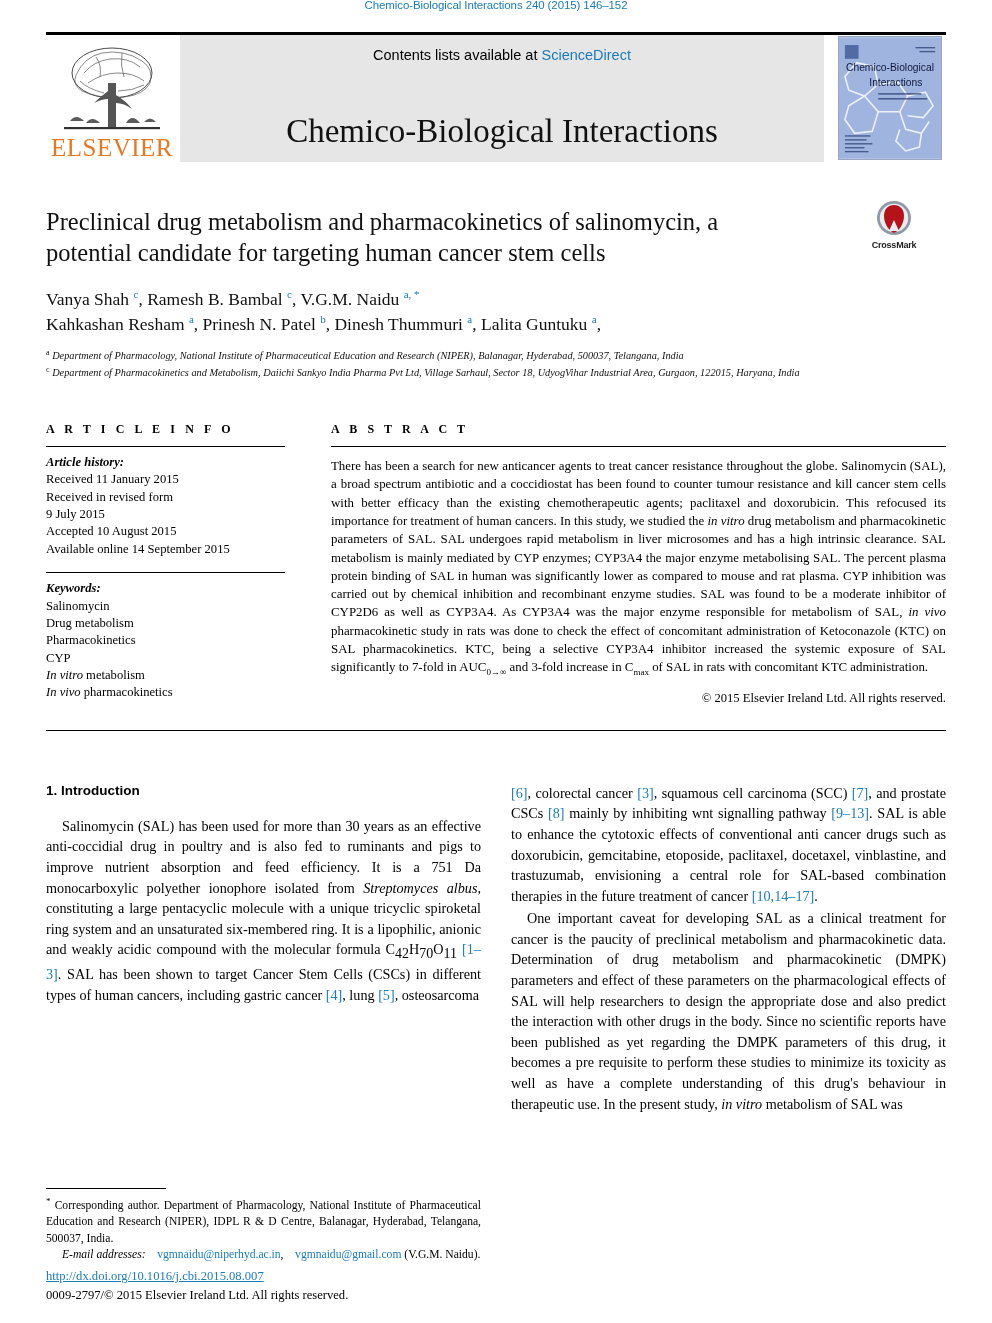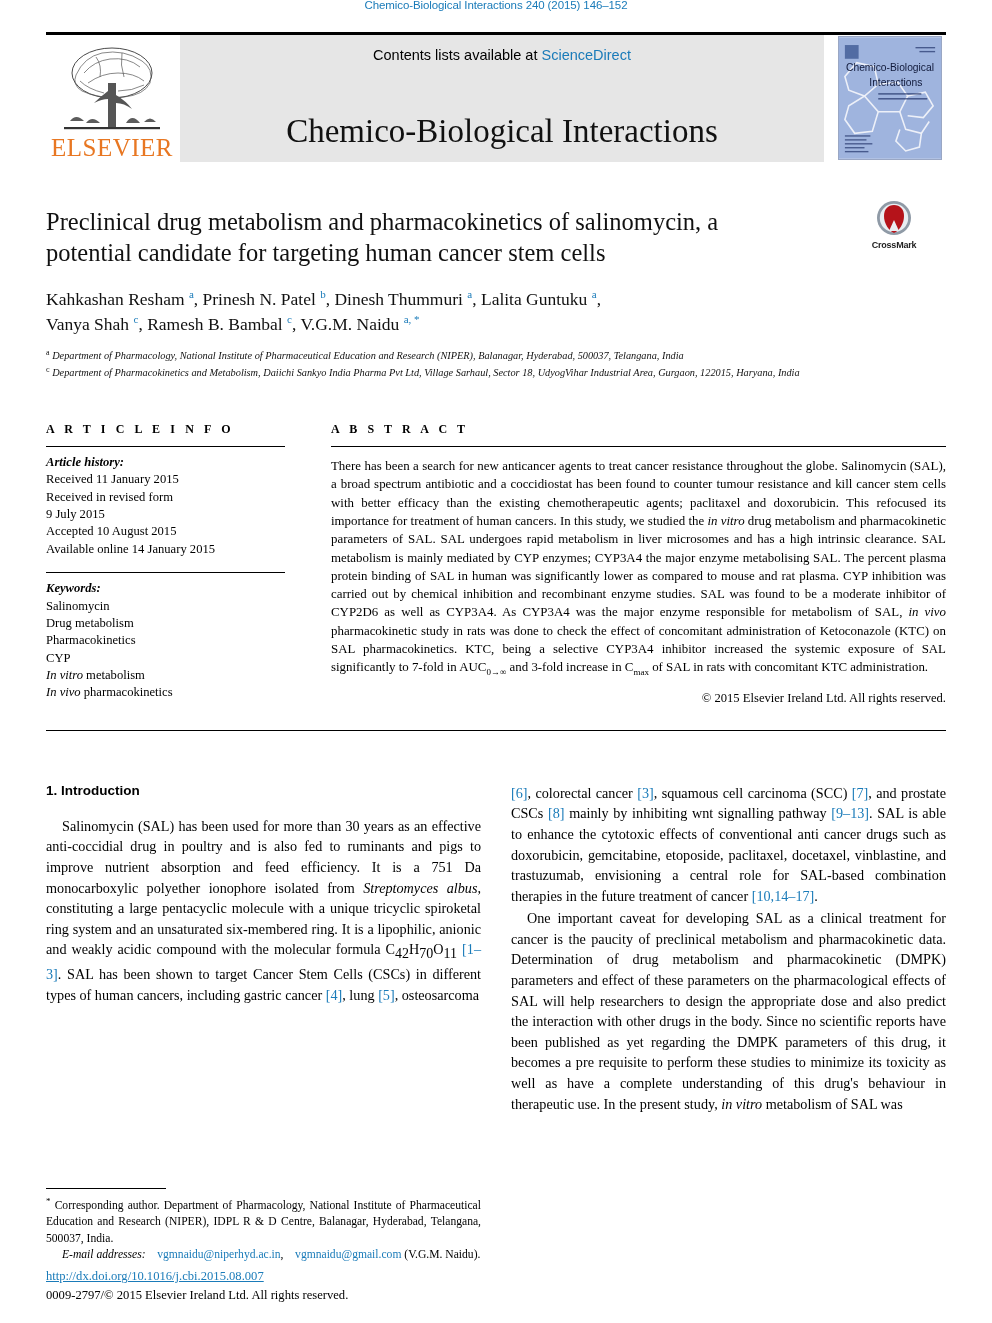--- a/index.html
+++ b/index.html
@@ -322,43 +322,43 @@
       <svg width="36" height="36" viewBox="0 0 36 36">
         <circle cx="18" cy="18" r="17" fill="#8f9aa6"></circle>
         <circle cx="18" cy="18" r="14.2" fill="#e9edf1"></circle>
         <path d="M18 5 C24 5 28 9 28 16 C28 24 23 31 18 33 C13 31 8 24 8 16 C8 9 12 5 18 5 Z" fill="#b5131a"></path>
         <path d="M18 20 L13 31 L23 31 Z" fill="#e9edf1"></path>
       </svg>
       <span class="crossmark-label">CrossMark</span>
     </div>
 
     <div class="authors">
+      <div>Vanya Shah <sup>c</sup>, Ramesh B. Bambal <sup>c</sup>, V.G.M. Naidu <sup>a, *</sup></div>
       <div>Kahkashan Resham <sup>a</sup>, Prinesh N. Patel <sup>b</sup>, Dinesh Thummuri <sup>a</sup>, Lalita Guntuku <sup>a</sup>,</div>
-      <div>Vanya Shah <sup>c</sup>, Ramesh B. Bambal <sup>c</sup>, V.G.M. Naidu <sup>a, *</sup></div>
     </div>
 
     <div class="affiliations">
       <div><span class="marker">a</span> <span>Department of Pharmacology, National Institute of Pharmaceutical Education and Research (NIPER), Balanagar, Hyderabad, 500037, Telangana, India</span></div>
       <div><span class="marker">c</span> <span>Department of Pharmacokinetics and Metabolism, Daiichi Sankyo India Pharma Pvt Ltd, Village Sarhaul, Sector 18, UdyogVihar Industrial Area, Gurgaon, 122015, Haryana, India</span></div>
     </div>
   </div>
 
   <div class="info-abstract">
 
     <div class="col-info">
       <div class="sec-head">A R T I C L E   I N F O</div>
       <div class="rule"></div>
 
       <div class="info-group">
         <div class="lbl">Article history:</div>
         <div>Received 11 January 2015</div>
         <div>Received in revised form</div>
         <div>9 July 2015</div>
         <div>Accepted 10 August 2015</div>
-        <div>Available online 14 January 2015</div>
+        <div>Available online 14 September 2015</div>
       </div>
 
       <div class="info-group second">
         <div class="lbl">Keywords:</div>
         <div class="kw-line">Salinomycin</div>
         <div class="kw-line">Drug metabolism</div>
         <div class="kw-line">Pharmacokinetics</div>
         <div class="kw-line">CYP</div>
         <div class="kw-line ital"><span>In vitro</span><span class="roman"> metabolism</span></div>
         <div class="kw-line ital"><span>In vivo</span><span class="roman"> pharmacokinetics</span></div>

